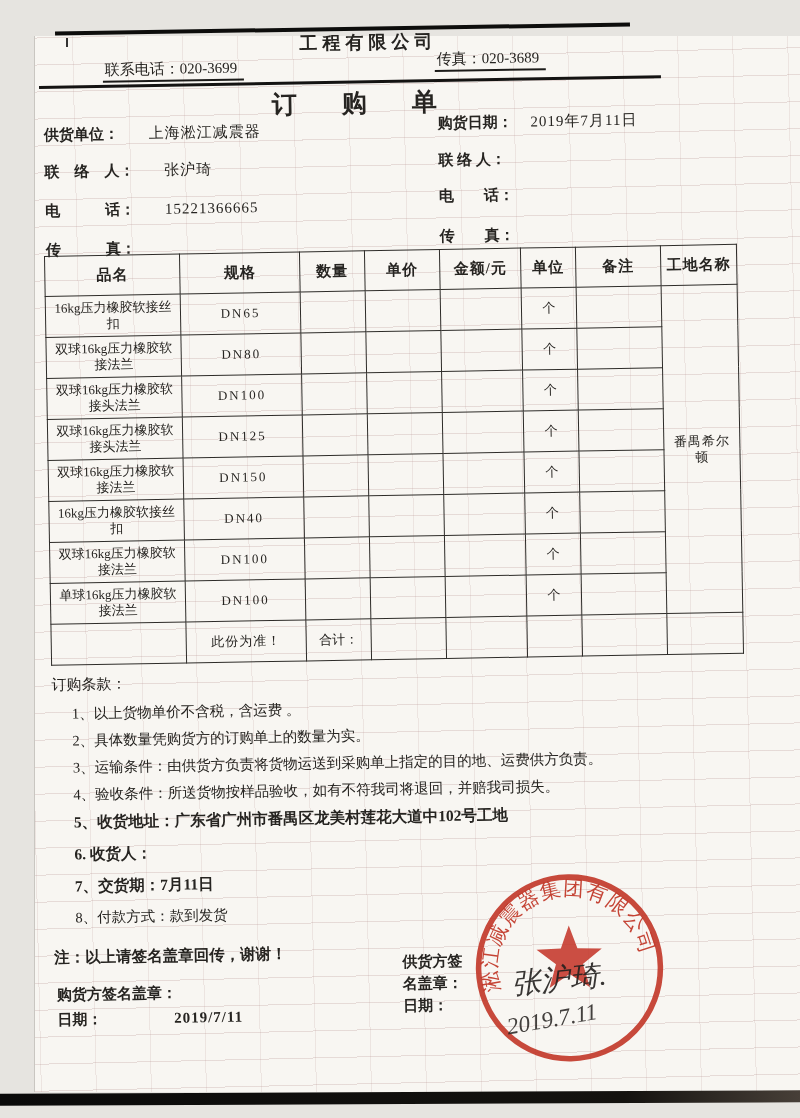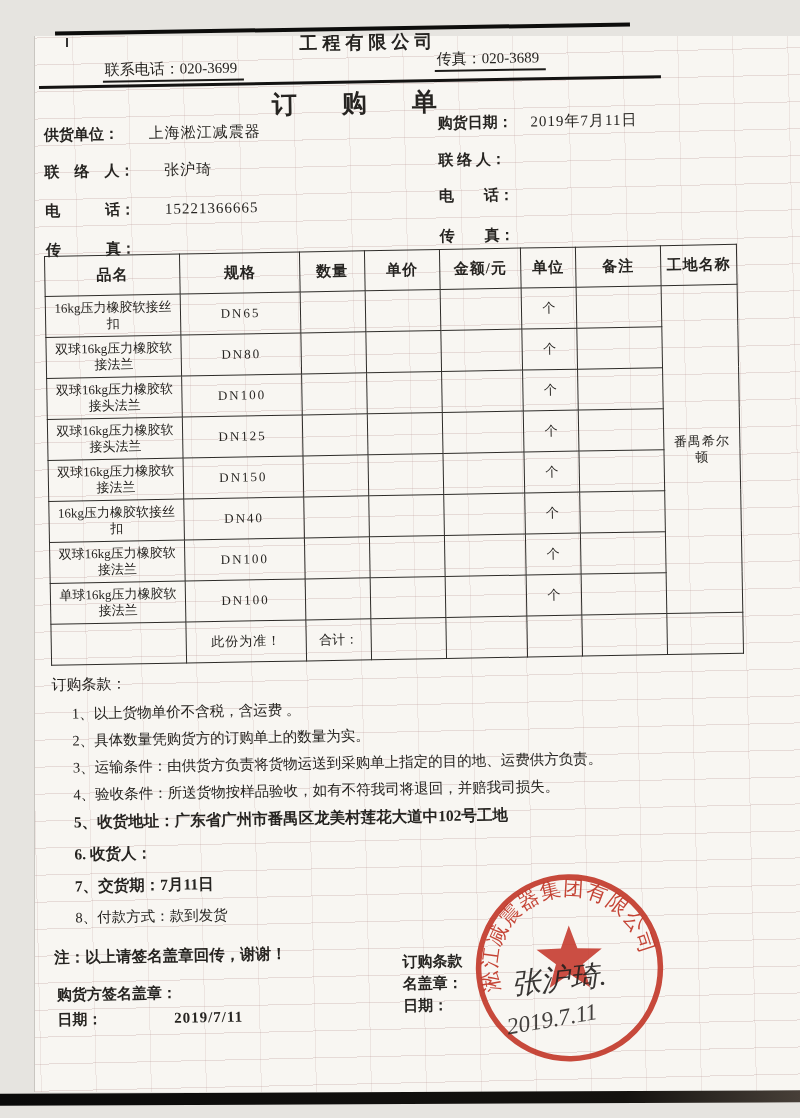--- a/index.html
+++ b/index.html
@@ -256,21 +256,21 @@
 
     <div class="buyer-block">
       <div>购货方签名盖章：</div>
       <div class="buyer-date-row">
         <span>日期：</span>
         <span class="buyer-date-value">2019/7/11</span>
       </div>
     </div>
 
     <div class="supplier-block">
-      <div>订购条款</div>
+      <div>供货方签</div>
       <div>名盖章：</div>
       <div>日期：</div>
     </div>
 
     <svg class="stamp" viewBox="0 0 200 200">
       <circle cx="100" cy="100" r="90" fill="none" stroke="#c23a2b" stroke-width="5.5" opacity="0.92"></circle>
       <path id="stampArc" d="M 31.1 121 A 72 72 0 1 1 168.9 121" fill="none"></path>
       <text font-size="20.5" fill="#c23a2b" opacity="0.95" letter-spacing="1">
         <textPath href="#stampArc" startOffset="0">淞江减震器集团有限公司</textPath>
       </text>

